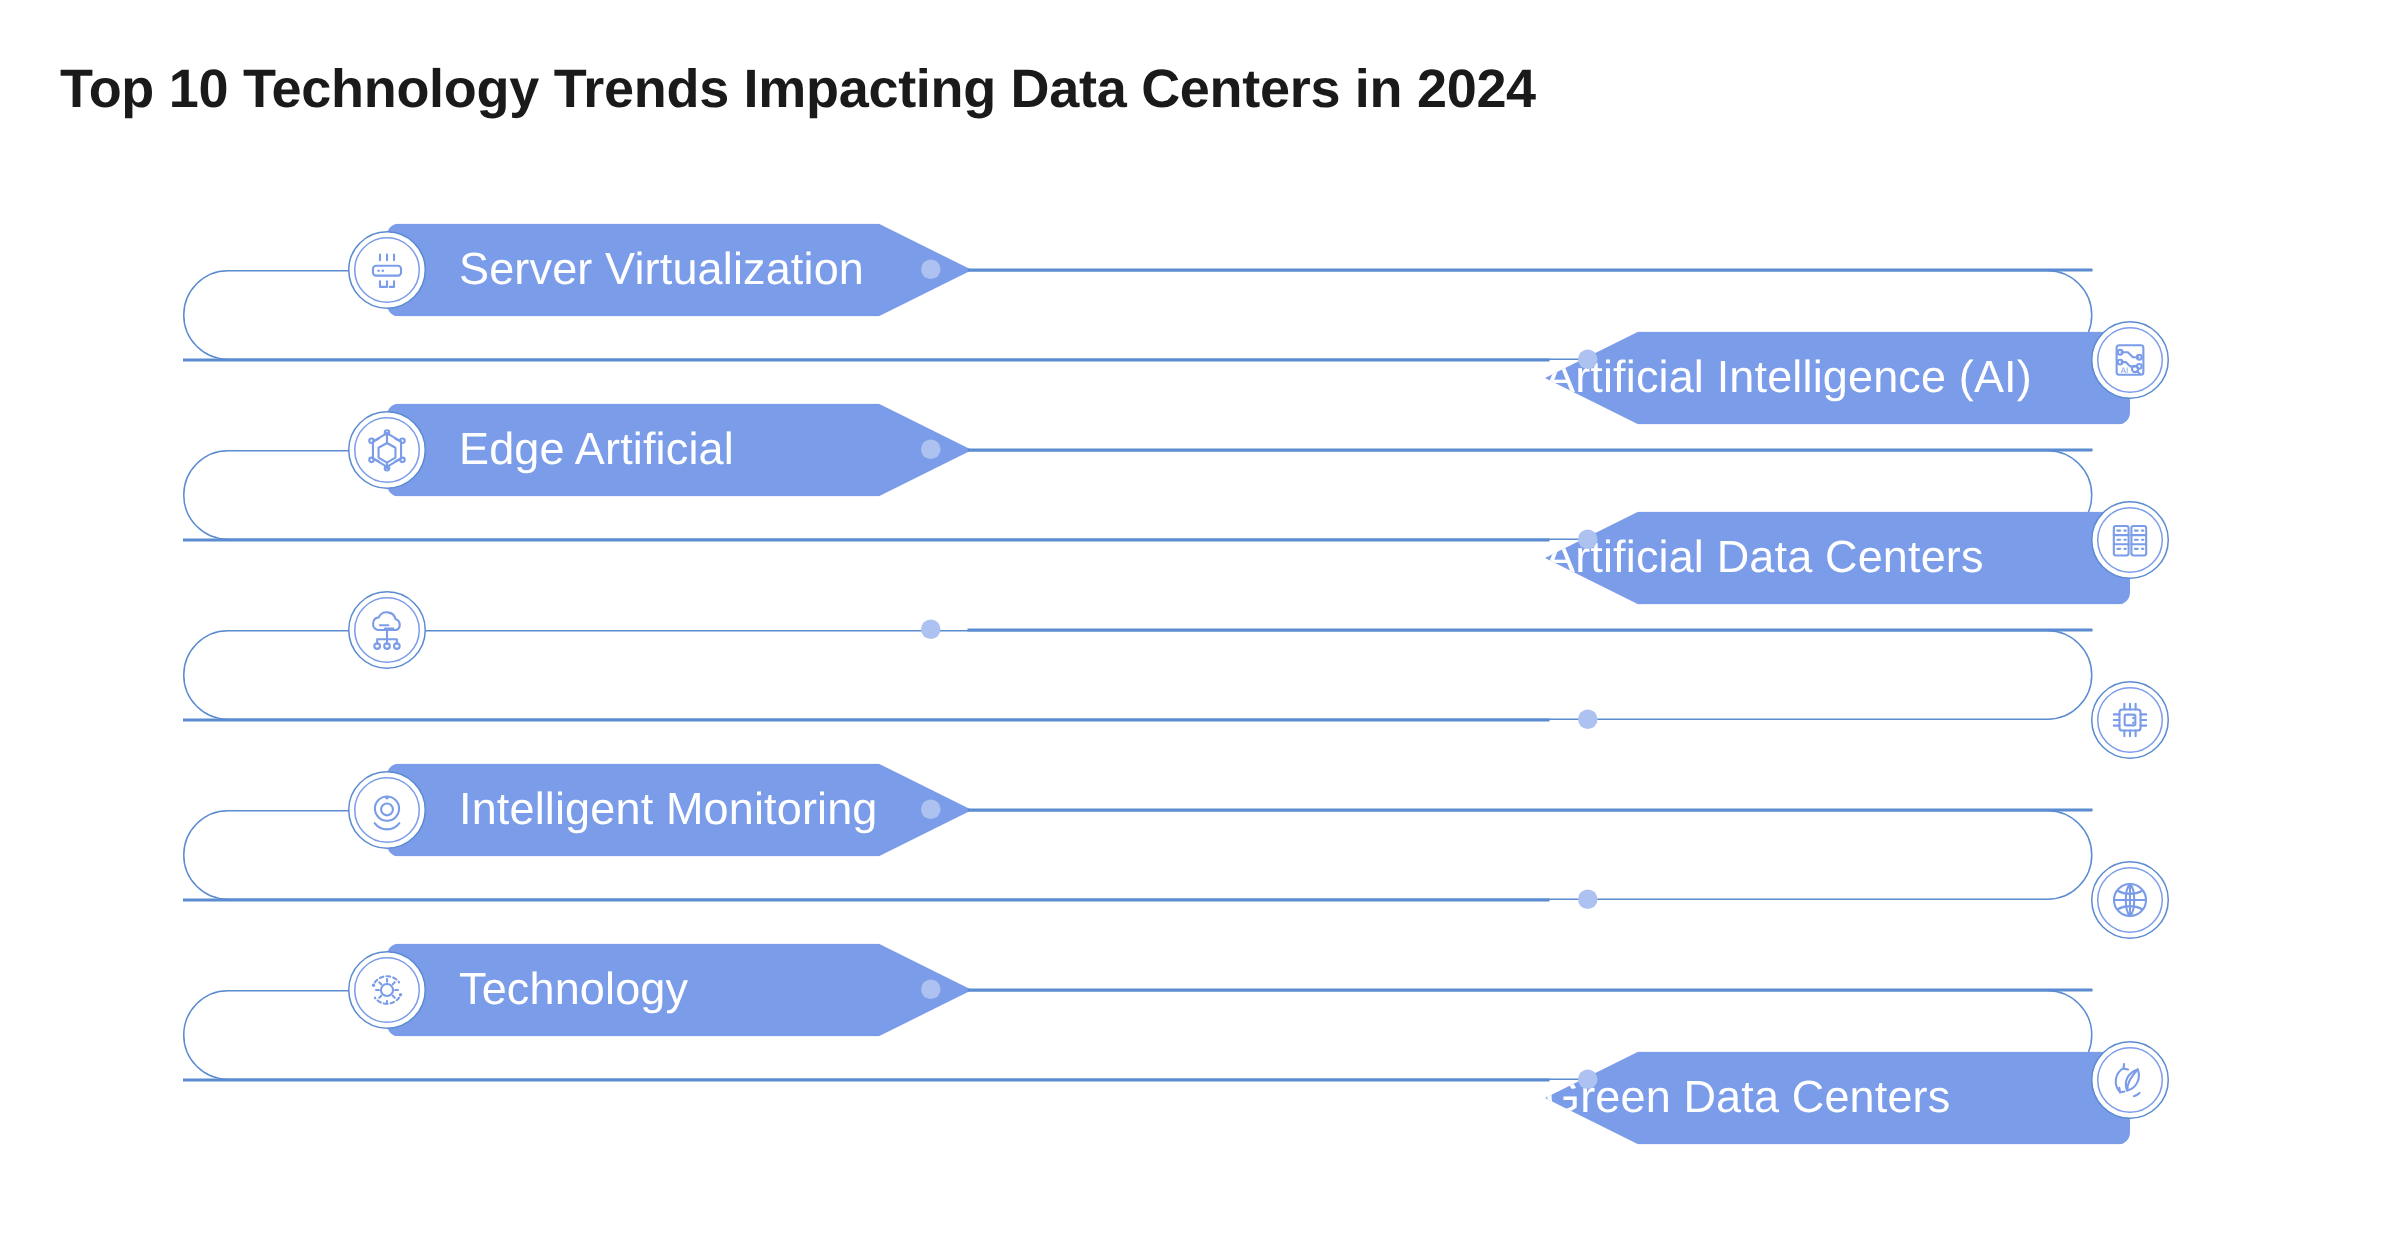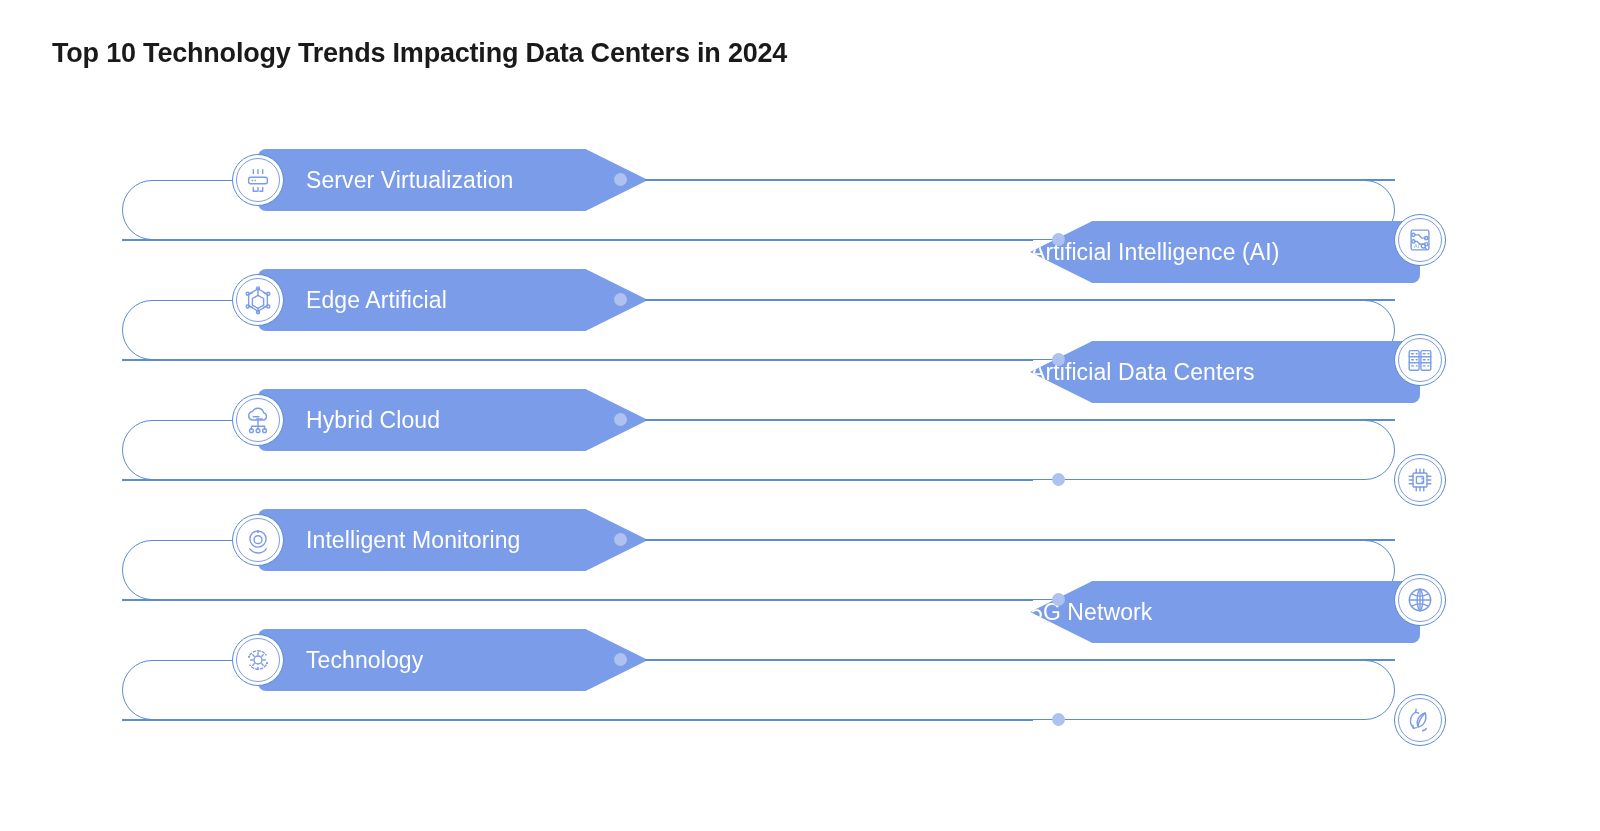--- a/index.html
+++ b/index.html
@@ -7,23 +7,23 @@
   html, body {
     width: 1600px;
     height: 831px;
     background: #ffffff;
     font-family: "Liberation Sans", sans-serif;
     overflow: hidden;
   }
 
   #page-title {
     position: absolute;
-    left: 52px;
+    left: 40px;
     top: 38px;
-    font-size: 27px;
+    font-size: 36px;
     font-weight: bold;
     color: #1a1a1a;
     letter-spacing: -0.2px;
     white-space: nowrap;
   }
 
   #diagram {
     position: absolute;
     left: 0;
     top: 0;
@@ -65,21 +65,21 @@
     width: 390px;
     clip-path: polygon(16% 0, 100% 0, 100% 100%, 16% 100%, 0 50%);
     border-top-right-radius: 8px;
     border-bottom-right-radius: 8px;
     padding-right: 56px;
     justify-content: flex-start;
     margin-top: 12px;
   }
 
   .chev-label {
-    font-size: 23px;
+    font-size: 30px;
     color: #ffffff;
     white-space: nowrap;
     letter-spacing: 0.1px;
     font-weight: 400;
   }
 
   
   .badge {
     position: absolute;
     width: 52px;
@@ -193,23 +193,20 @@
           <rect x="4.5" y="6" width="10.5" height="21" rx="1.5"></rect>
           <rect x="17" y="6" width="10.5" height="21" rx="1.5"></rect>
           <path d="M4.5 12.5h10.5M4.5 19h10.5M17 12.5h10.5M17 19h10.5"></path>
           <path d="M7 9.3h2M7 15.8h2M7 22.3h2M19.5 9.3h2M19.5 15.8h2M19.5 22.3h2"></path>
           <path d="M12 9.3h1M12 15.8h1M12 22.3h1M24.5 9.3h1M24.5 15.8h1M24.5 22.3h1"></path>
         </svg>
       </span>
     </div>
     <div class="conn" style="left:122px;top:359px;width:911px"></div>
     <div class="dot" style="left:1052px;top:353px"></div>
-    <div class="chev chev-left" style="left:258px;top:389px">
-      <span class="chev-label">Hybrid Cloud</span>
-    </div>
     <div class="badge" style="left:232px;top:394px">
       <span class="badge-inner">
         <svg width="30" height="30" viewBox="0 0 32 32" fill="none" stroke="#7b9ce8" stroke-width="1.5" stroke-linecap="round" stroke-linejoin="round">
           <path d="M9.5 16a4.6 4.6 0 0 1 .6-9 6.4 6.4 0 0 1 12 1.4 4 4 0 0 1 .4 7.6z"></path>
           <path d="M11 12.6h6M14.5 14.9h6"></path>
           <path d="M16 16v4M9 26v-3.4h14V26M16 20v6"></path>
           <circle cx="9" cy="27.4" r="2"></circle>
           <circle cx="16" cy="27.4" r="2"></circle>
           <circle cx="23" cy="27.4" r="2"></circle>
         </svg>
@@ -239,23 +236,20 @@
         <svg width="30" height="30" viewBox="0 0 32 32" fill="none" stroke="#7b9ce8" stroke-width="1.5" stroke-linecap="round" stroke-linejoin="round">
           <circle cx="16" cy="15" r="8.6"></circle>
           <circle cx="16" cy="15.6" r="4.2"></circle>
           <circle cx="16" cy="7.2" r="1.3" fill="#7b9ce8" stroke="none"></circle>
           <path d="M7.2 25.4a11 11 0 0 0 17.6 0"></path>
         </svg>
       </span>
     </div>
     <div class="conn" style="left:645px;top:539px;width:750px"></div>
     <div class="dot" style="left:614px;top:533px"></div>
-    <div class="chev chev-right" style="left:1030px;top:569px">
-      <span class="chev-label">5G Network</span>
-    </div>
     <div class="badge" style="left:1394px;top:574px">
       <span class="badge-inner">
         <svg width="30" height="30" viewBox="0 0 32 32" fill="none" stroke="#7b9ce8" stroke-width="1.5" stroke-linecap="round" stroke-linejoin="round">
           <circle cx="16" cy="16" r="11.4"></circle>
           <path d="M4.6 16h22.8M16 4.6v22.8"></path>
           <path d="M16 4.6c4 4 4 18.8 0 22.8M16 4.6c-4 4-4 18.8 0 22.8"></path>
           <path d="M7.2 9.4c5.4 3 12.2 3 17.6 0M7.2 22.6c5.4-3 12.2-3 17.6 0"></path>
         </svg>
       </span>
     </div>
@@ -270,20 +264,23 @@
           <circle cx="16" cy="16" r="4.3"></circle>
           <path d="M16 10.2v-2M16 23.8v2M21.8 16h2M8.2 16h2M20.1 11.9l1.4-1.4M10.5 21.5l1.4-1.4M20.1 20.1l1.4 1.4M10.5 10.5l1.4 1.4"></path>
           <path d="M7.4 10.6a10.6 10.6 0 0 1 17.2 0M24.6 21.4a10.6 10.6 0 0 1-17.2 0" stroke-dasharray="2.6 2.2"></path>
           <circle cx="6.4" cy="12.6" r="1.2" fill="#7b9ce8" stroke="none"></circle>
           <circle cx="25.6" cy="19.4" r="1.2" fill="#7b9ce8" stroke="none"></circle>
         </svg>
       </span>
     </div>
     <div class="conn" style="left:645px;top:659px;width:750px"></div>
     <div class="dot" style="left:614px;top:653px"></div>
+    <div class="chev chev-right" style="left:1030px;top:689px">
+      <span class="chev-label">Green Data Centers</span>
+    </div>
     <div class="badge" style="left:1394px;top:694px">
       <span class="badge-inner">
         <svg width="30" height="30" viewBox="0 0 32 32" fill="none" stroke="#7b9ce8" stroke-width="1.5" stroke-linecap="round" stroke-linejoin="round">
           <path d="M21.5 8.5c2.5 6.5-1 13.5-7.5 15-2.5-6 0-12.5 7.5-15z"></path>
           <path d="M14 23.5c0-5 2.6-10 7.5-15"></path>
           <path d="M11.5 7.6a10.6 10.6 0 0 0-2.6 16.8"></path>
           <path d="M11.8 4.6l-.4 3.3 3.2.6"></path>
           <path d="M22.8 25.2a10.6 10.6 0 0 1-4 2.3"></path>
           <path d="M8.4 21.6l.5 3.3 3.2-.7"></path>
         </svg>

